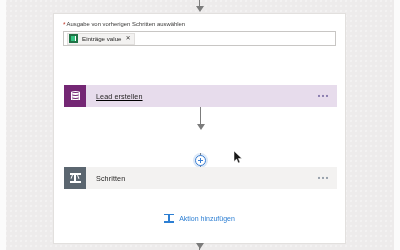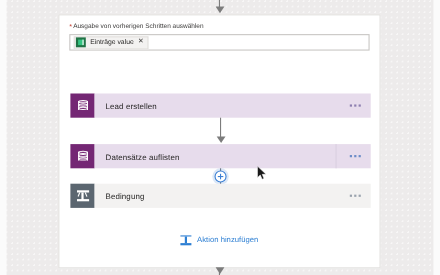--- a/index.html
+++ b/index.html
@@ -172,21 +172,21 @@
     position: relative;
   }
   .card .label {
     margin-left: 10px;
     font-size: 7.2px;
     color: #201f1e;
     letter-spacing: .1px;
   }
 
   .card.purple .iconbox { background: #742774; }
-  .card.purple .body    { background: #e7dcec; }
+  .card.purple .body    { background: #e7dcec; text-decoration: underline; }
   .card.grey   .iconbox { background: #5b6670; }
   .card.grey   .body    { background: #f3f2f1; }
 
   
   .menu-split {
     position: absolute;
     right: 0; top: 0; bottom: 0;
     width: 32px;
     border-left: 1px solid #d9cfe0;
   }
@@ -331,60 +331,40 @@
           <i></i>
             <i></i>
             <i></i>
         </div>
       </div>
     </div>
 
     <div class="conn" style="left:146px; top:93px; height:19px;"></div>
     <div class="arrowhead" style="left:142.5px; top:110px;"></div>
 
-    <div class="card purple" style="top:117px;">
-      <div class="iconbox">
-        <div class="cyl">
-          <span class="side-l"></span>
-            <span class="side-r"></span>
-          <span class="e1"></span>
-            <span class="e2"></span>
-            <span class="e3"></span>
-        </div>
-      </div>
-      <div class="body">
-        <div class="label">Datensätze auflisten</div>
-        <div class="menu-split"></div>
-        <div class="ellipsis">
-          <i></i>
-            <i></i>
-            <i></i>
-        </div>
-      </div>
-    </div>
 
     <div class="conn" style="left:146px; top:139px; height:19px;"></div>
     <div id="plus-bubble" style="left:141px; top:141px;">
       <span class="h"></span>
         <span class="v"></span>
     </div>
     <div class="arrowhead" style="left:142.5px; top:156px;"></div>
 
     <div class="card grey" style="top:153px;">
       <div class="iconbox">
         <div class="cond-ico">
           <span class="bar-t"></span>
           <span class="leg-l"></span>
           <span class="leg-r"></span>
           <span class="stem"></span>
           <span class="bar-b"></span>
         </div>
       </div>
       <div class="body">
-        <div class="label">Bedingung</div>
+        <div class="label">Schritten</div>
         <div class="ellipsis grey">
           <i></i>
             <i></i>
             <i></i>
         </div>
       </div>
     </div>
 
     <div id="add-action">
       <span class="aa-ico">

